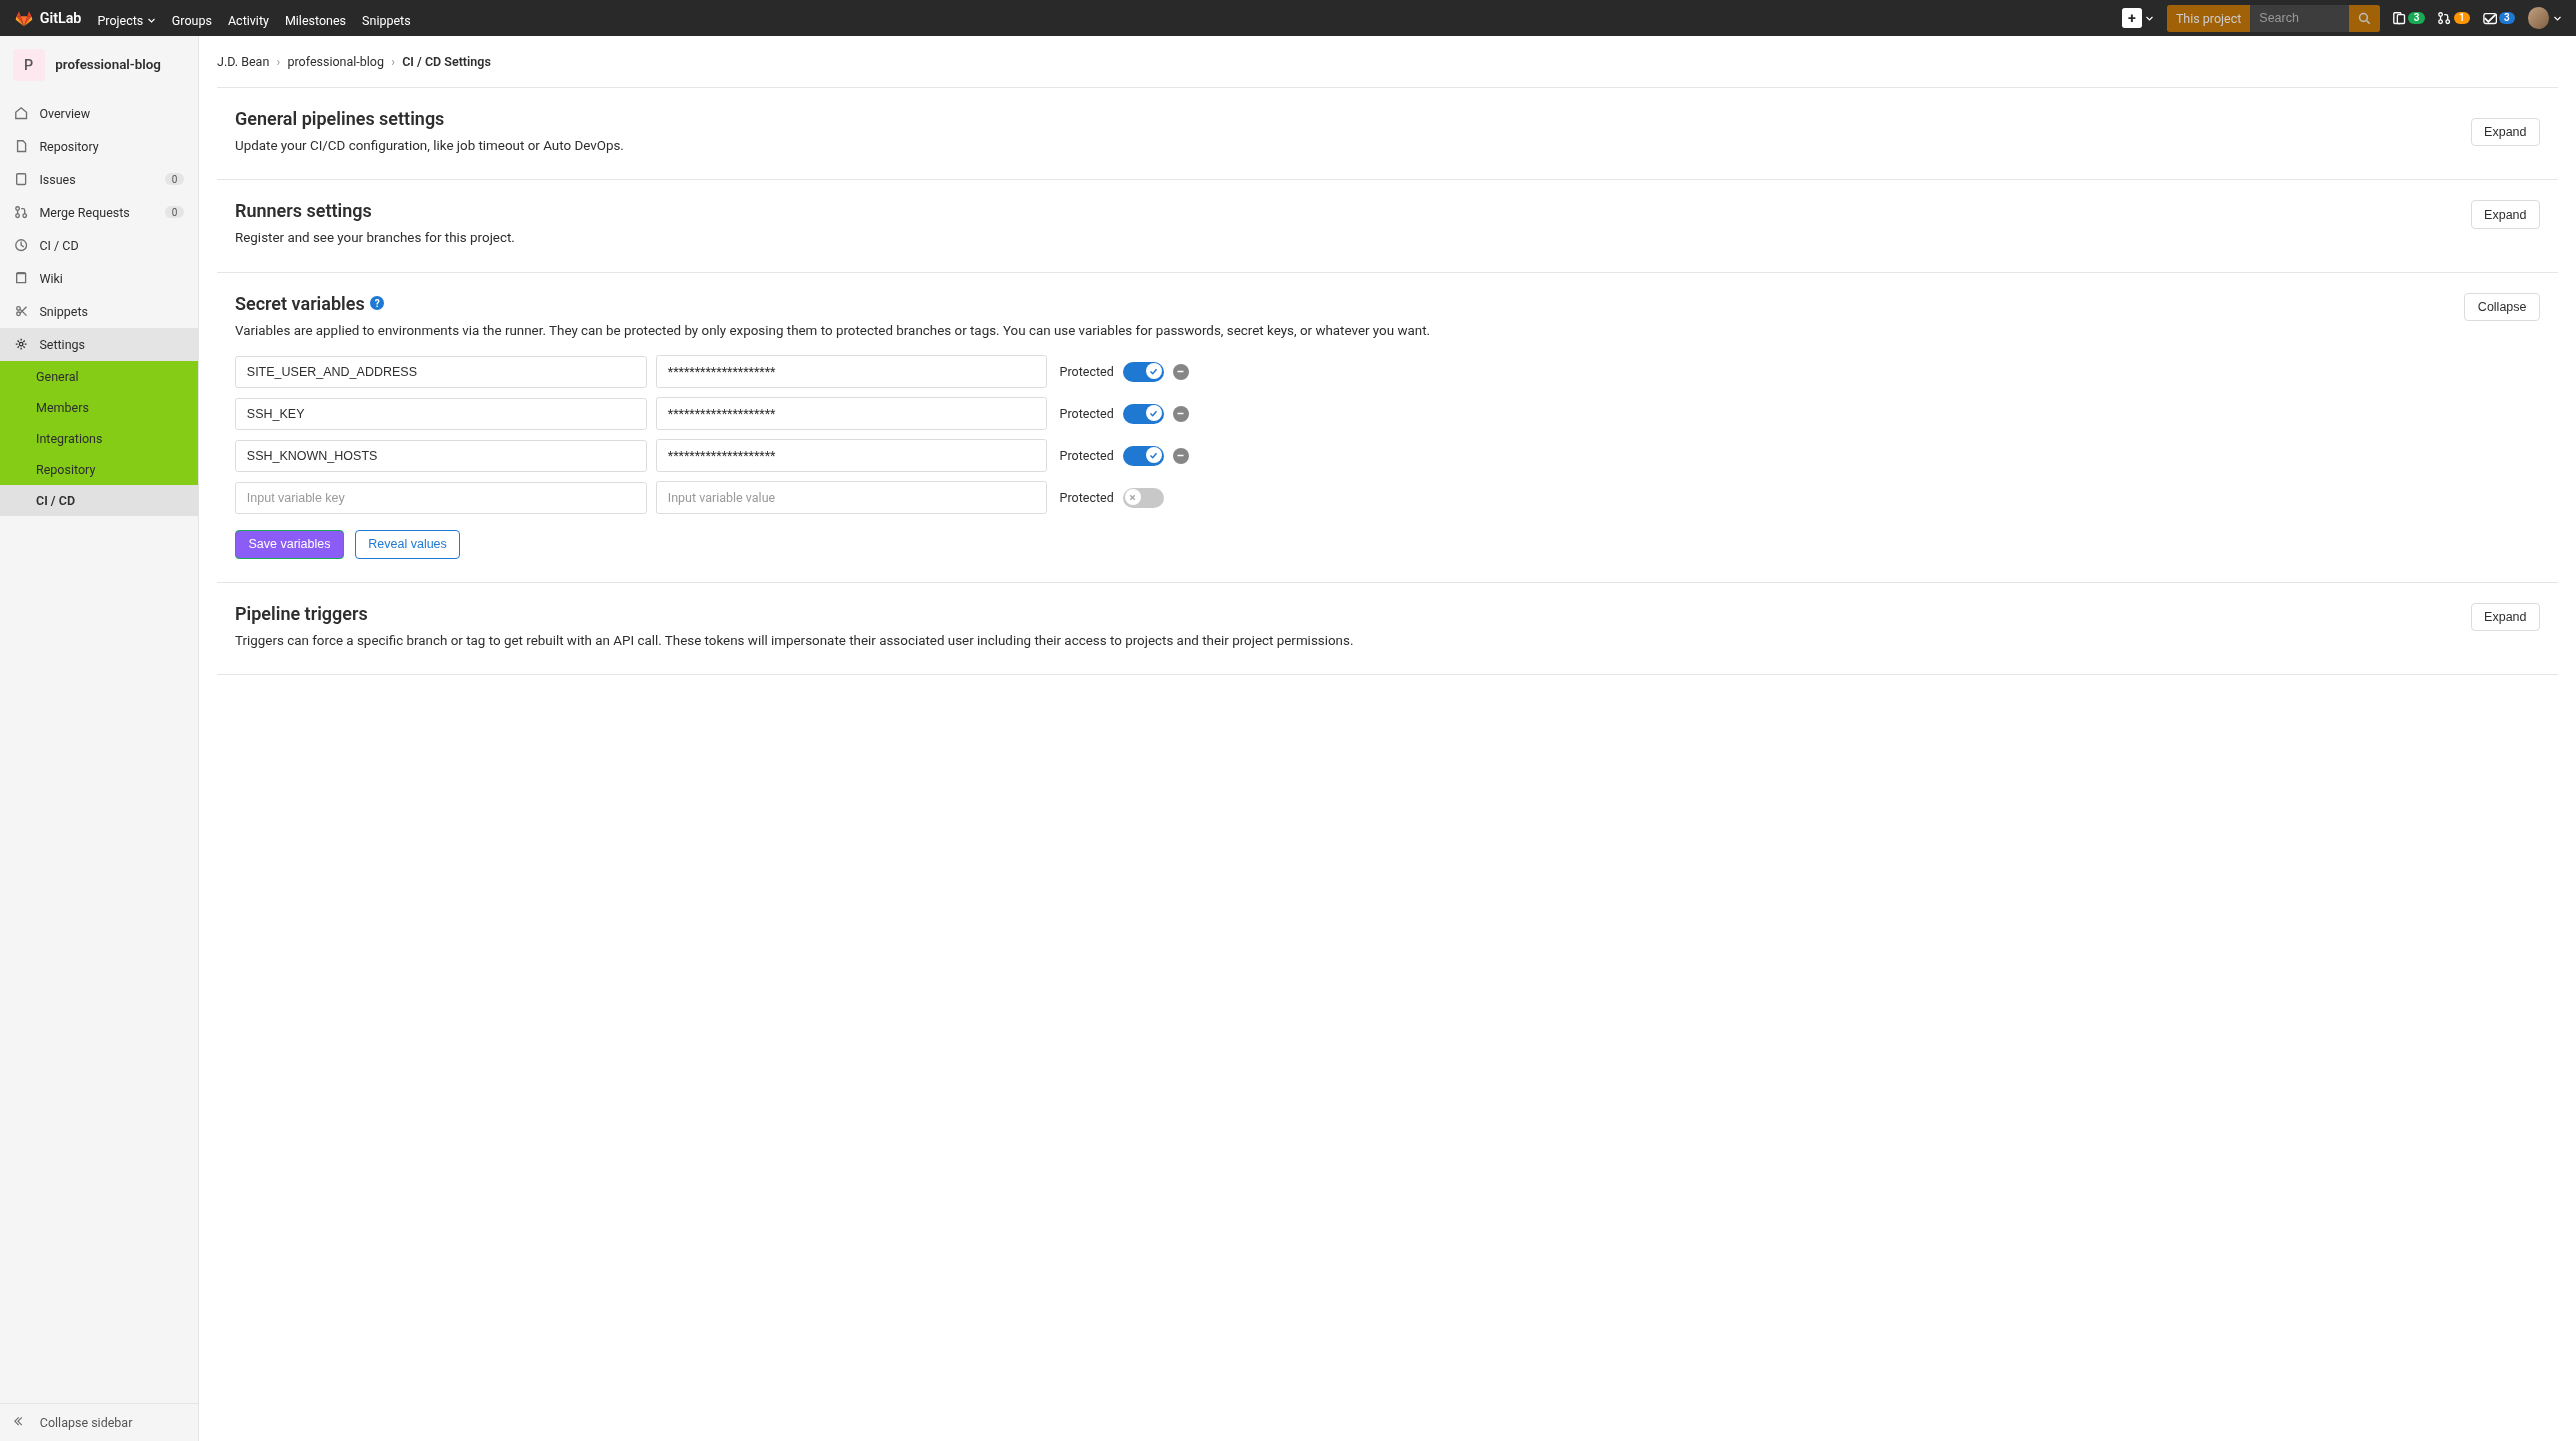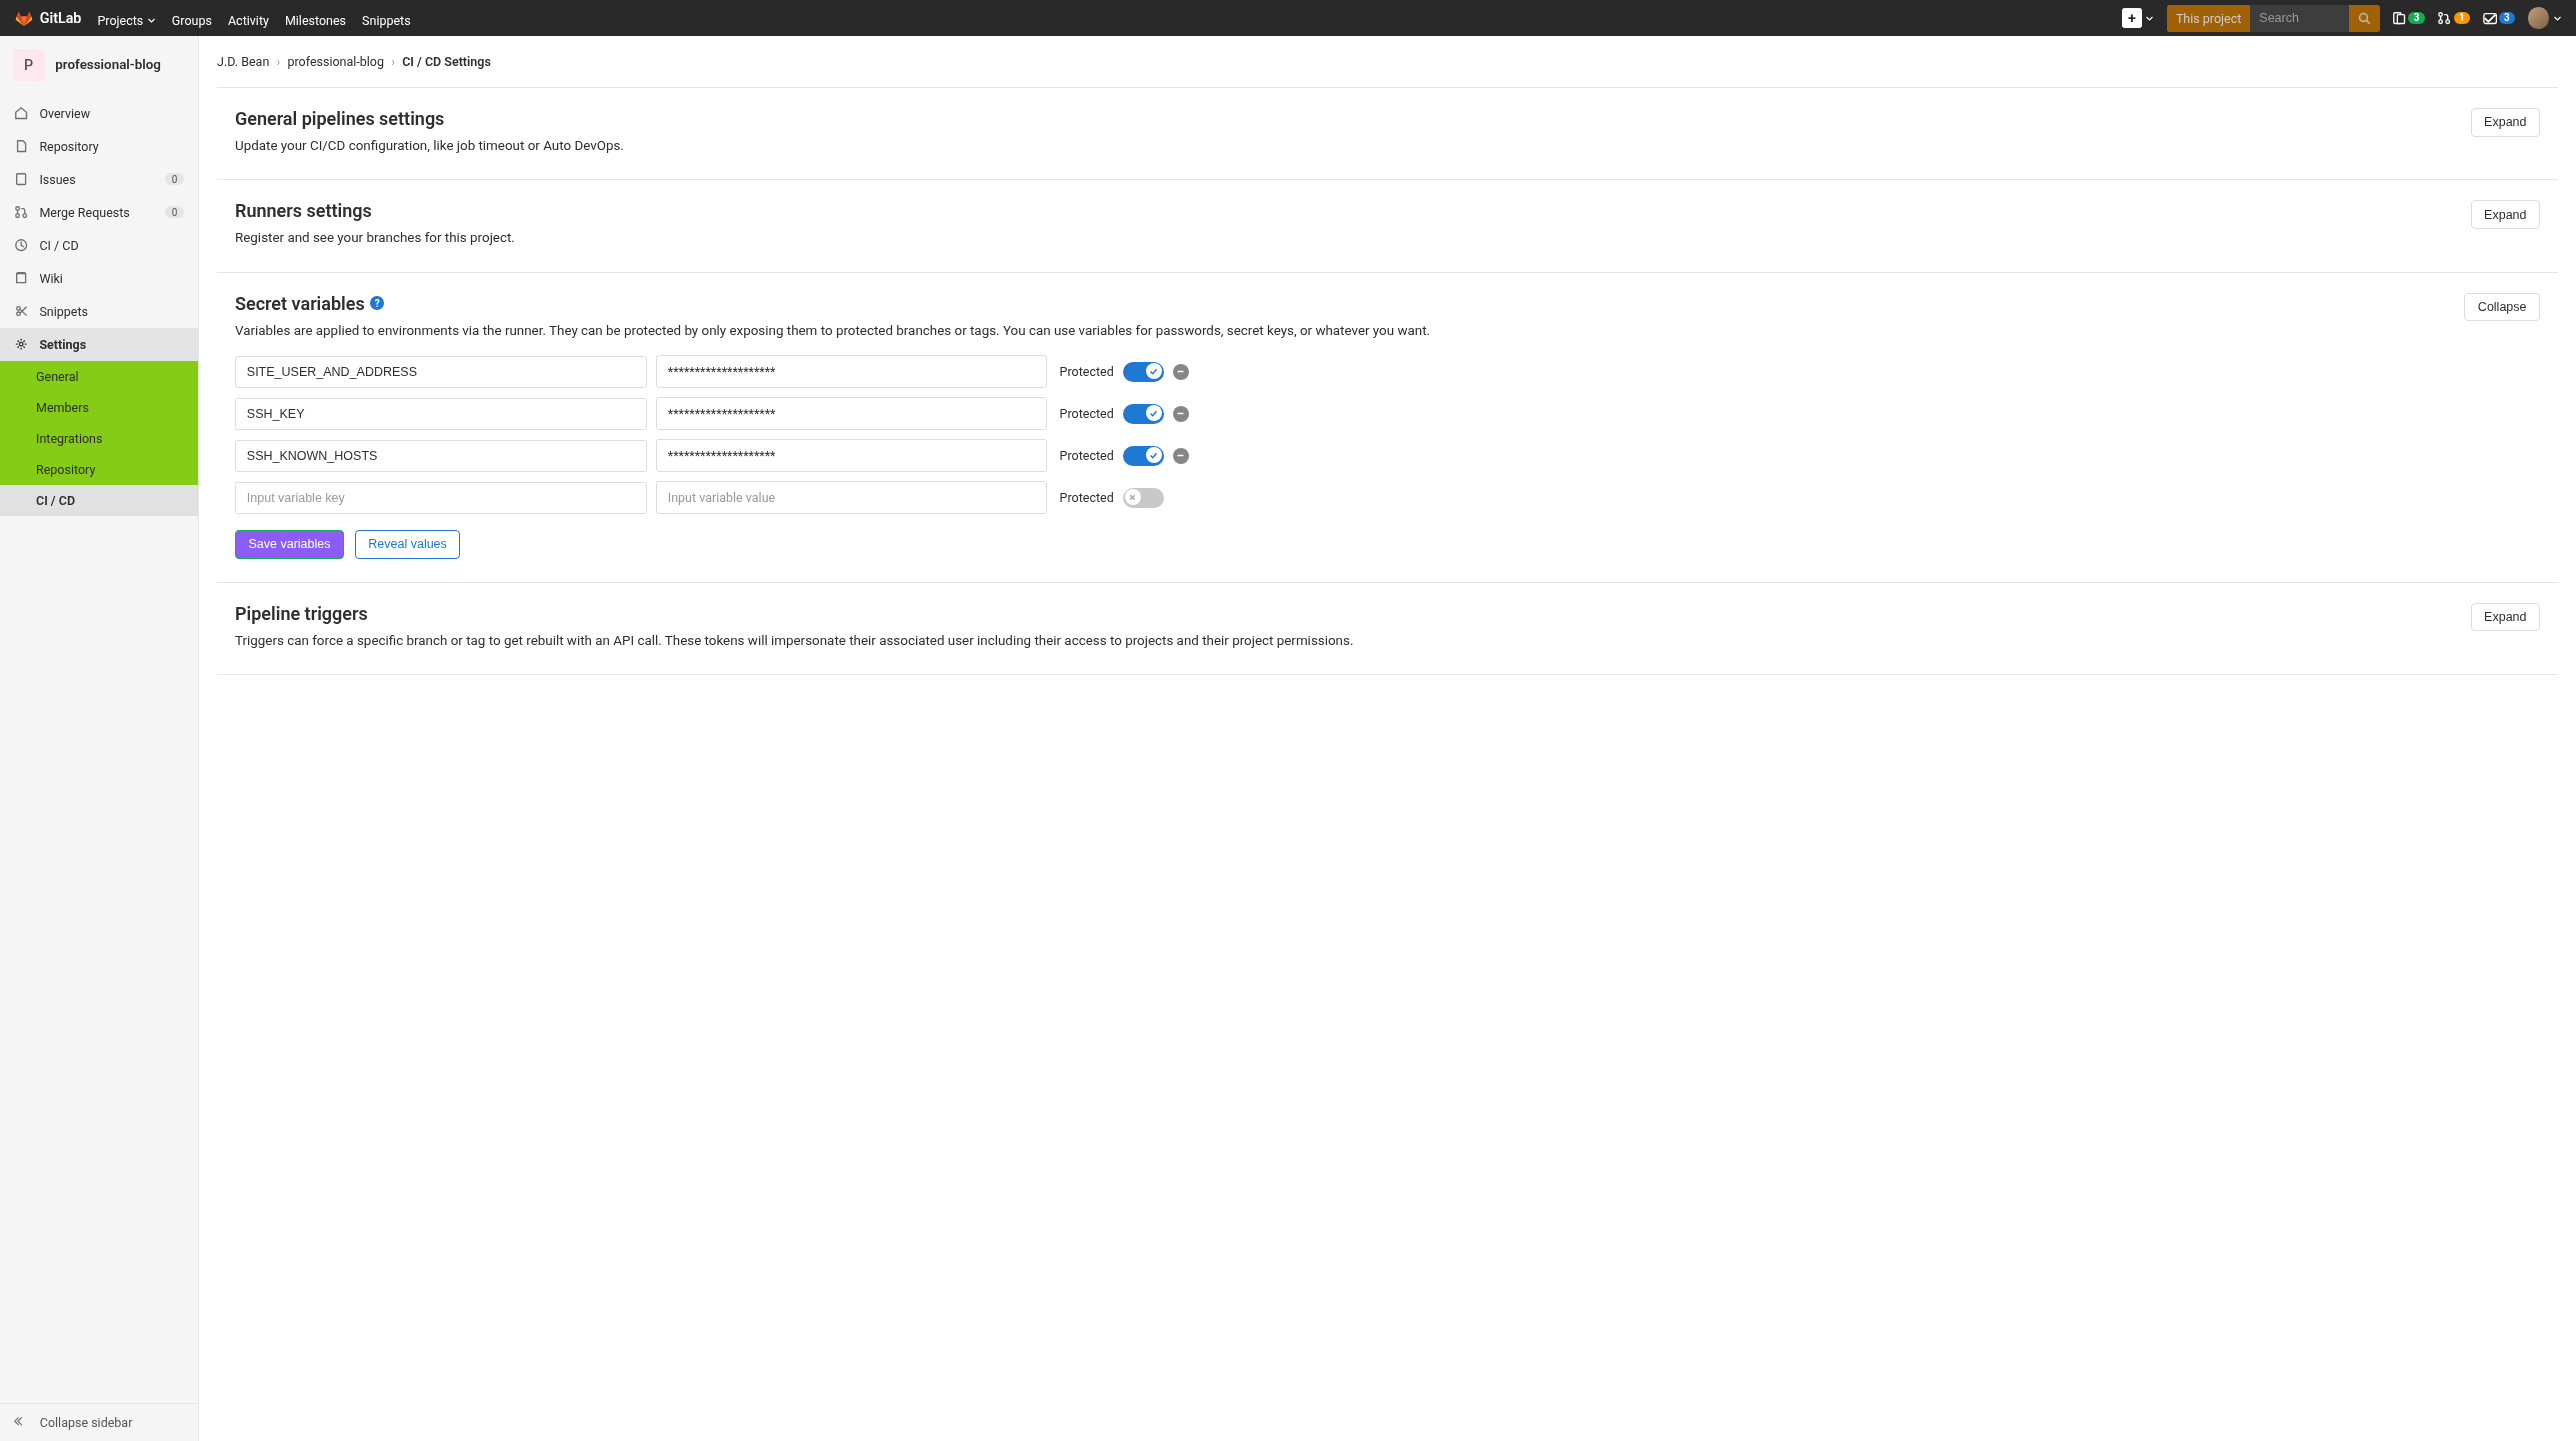--- a/index.html
+++ b/index.html
@@ -31,36 +31,36 @@
 .layout { display:flex; height: calc(100vh - 36px); min-height: 690px; }
 .sidebar { width: 199px; background:#f5f5f5; border-right:0.9px solid #e5e5e5; display:flex; flex-direction:column; position:relative;}
 .project-header { display:flex; align-items:center; gap:10.8px; padding: 12.5px 12.5px 16px; }
 .proj-avatar { width:32px; height:32px; border-radius:3.6px; background:#fce8ee; color:#555; display:flex; align-items:center; justify-content:center; font-weight:500; font-size:14.3px;}
 .proj-name{font-weight:600; font-size:13.4px; color:#2e2e2e;}
 .side-list{list-style:none; flex:1; overflow:auto;}
 .side-item{display:flex; align-items:center; gap:10.8px; padding:9px 14.3px; color:#2e2e2e; cursor:pointer; font-size:12.5px;}
 .side-item .icn{width:14.3px; height:14.3px; display:flex; align-items:center; justify-content:center; color:#707070;}
 .side-item .count{margin-left:auto; background:#e5e5e5; color:#555; border-radius:9px; font-size:10px; padding:0.9px 6.3px;}
 .side-item.active{background:#e4e4e4; font-weight:600;}
-.side-item.bold{font-weight:700;text-align:right;}
+.side-item.bold{font-weight:400;text-align:right;}
 .sub-list{list-style:none; background:#84cc16;}
 .sub-item{padding:8px 14.3px 8px 36px; color:#2e2e2e; cursor:pointer; font-size:12.5px;}
 .sub-item.active{background:#e1e1e1; font-weight:600;}
 .collapse-bar{border-top:0.9px solid #e5e5e5; padding:10.8px 14.3px; display:flex; align-items:flex-start; gap:13px; color:#555; cursor:pointer; font-size:12.5px;}
 
 
 .main{flex:1; overflow:auto;}
 .breadcrumb{padding:18px 18px 0; font-size:12.5px; color:#2e2e2e; display:flex; align-items:center; gap:7.2px;}
 .breadcrumb .sep{color:#999;}
 .breadcrumb .crumb{color:#2e2e2e;}
 .breadcrumb .crumb.current{font-weight:600;}
 .hr{border:none; border-top:0.9px solid #e5e5e5; margin:18px 18px 0;}
 
 .section{padding:20px 18px 0; display:flex; gap:18px; border-bottom:0.9px solid #e5e5e5; padding-bottom:23px; margin:0 18px;}
-.section:first-of-type{margin-top:0;}
+.section:first-of-type{margin-top:0;align-items:center;}
 .section .sec-body{flex:1;}
 .sec-title{font-size:18px; font-weight:600; color:#2e2e2e; margin-bottom:7.2px; display:flex; align-items:center; gap:5.4px;}
 .sec-desc{color:#2e2e2e; font-size:13.4px; line-height:1.5;}
 .btn{border:0.9px solid #dcdcdc; background:#fff; border-radius:4px; padding:6.3px 12.5px; font-size:12.5px; color:#2e2e2e; cursor:pointer;}
 .btn-green{background:#8b5cf6; border-color:#1aaa55; color:#fff;}
 .btn-outline-blue{background:#fff; border-color:#1f78d1; color:#1f78d1;}
 .help-icn{width:14.3px; height:14.3px; border-radius:50%; background:#1f78d1; color:#fff; font-size:10px; display:inline-flex; align-items:center; justify-content:center; font-weight:bold;}
 
 
 .var-table{margin-top:14.3px; display:flex; flex-direction:column; gap:9px;}

